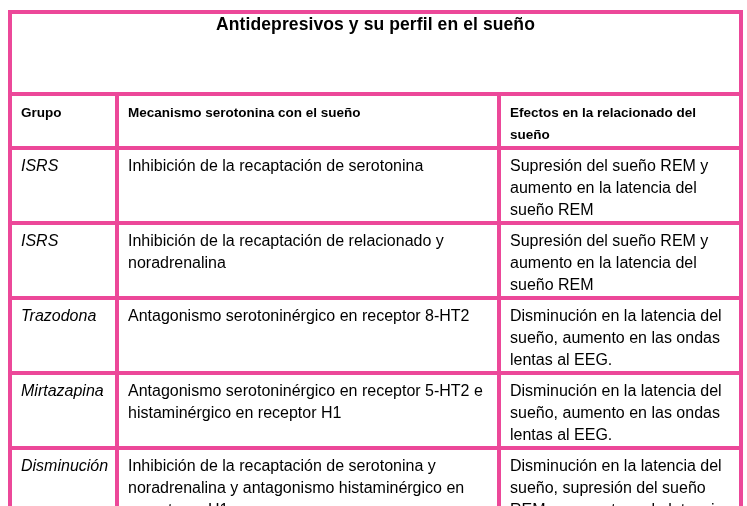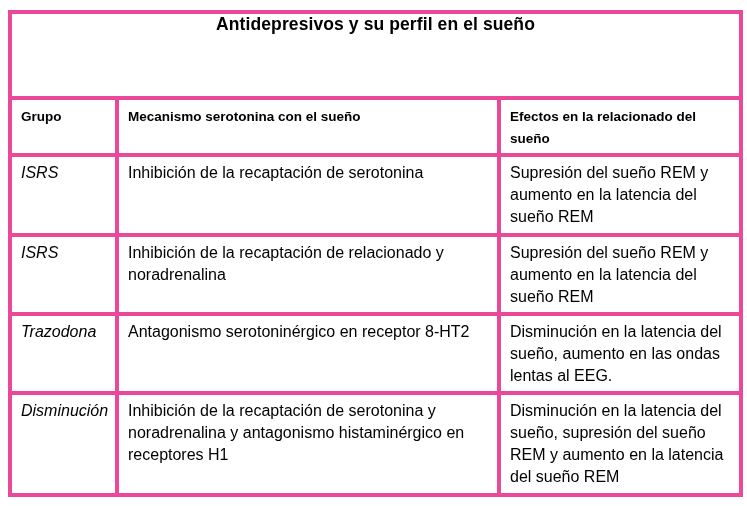--- a/index.html
+++ b/index.html
@@ -150,20 +150,31 @@
             <div class="cell-text group">Trazodona</div>
           </td>
           <td>
             <div class="cell-text">Antagonismo serotoninérgico en receptor 8-HT2</div>
           </td>
           <td>
             <div class="cell-text">Disminución en la latencia del sueño, aumento en las ondas lentas al EEG.</div>
           </td>
         </tr>
 
+        <tr class="data-row">
+          <td>
+            <div class="cell-text group">Mirtazapina</div>
+          </td>
+          <td>
+            <div class="cell-text">Antagonismo serotoninérgico en receptor 5-HT2 e histaminérgico en receptor H1</div>
+          </td>
+          <td>
+            <div class="cell-text">Disminución en la latencia del sueño, aumento en las ondas lentas al EEG.</div>
+          </td>
+        </tr>
 
         <tr class="data-row tall">
           <td>
             <div class="cell-text group">Disminución</div>
           </td>
           <td>
             <div class="cell-text">Inhibición de la recaptación de serotonina y noradrenalina y antagonismo histaminérgico en receptores H1</div>
           </td>
           <td>
             <div class="cell-text">Disminución en la latencia del sueño, supresión del sueño REM y aumento en la latencia del sueño REM</div>

